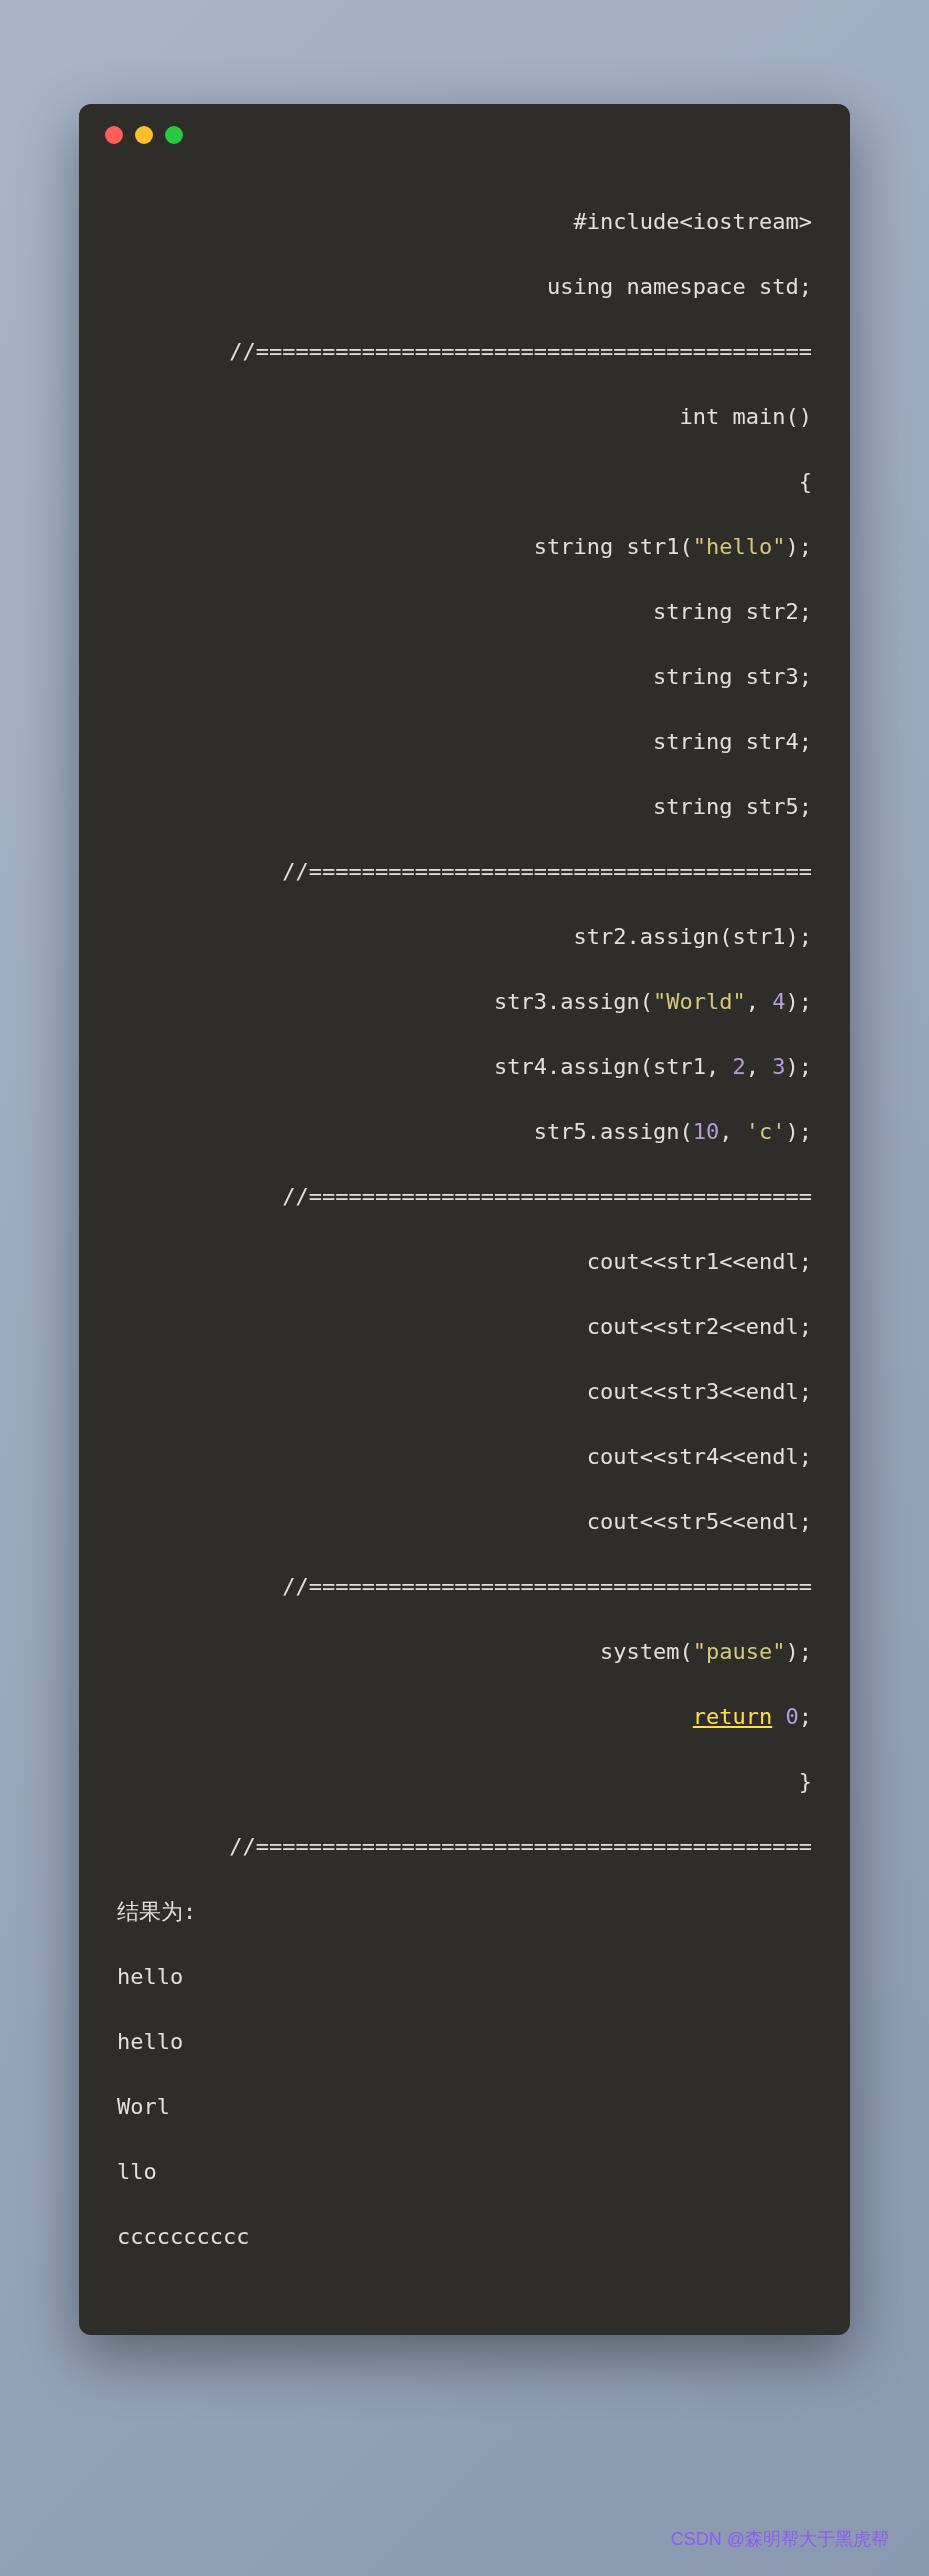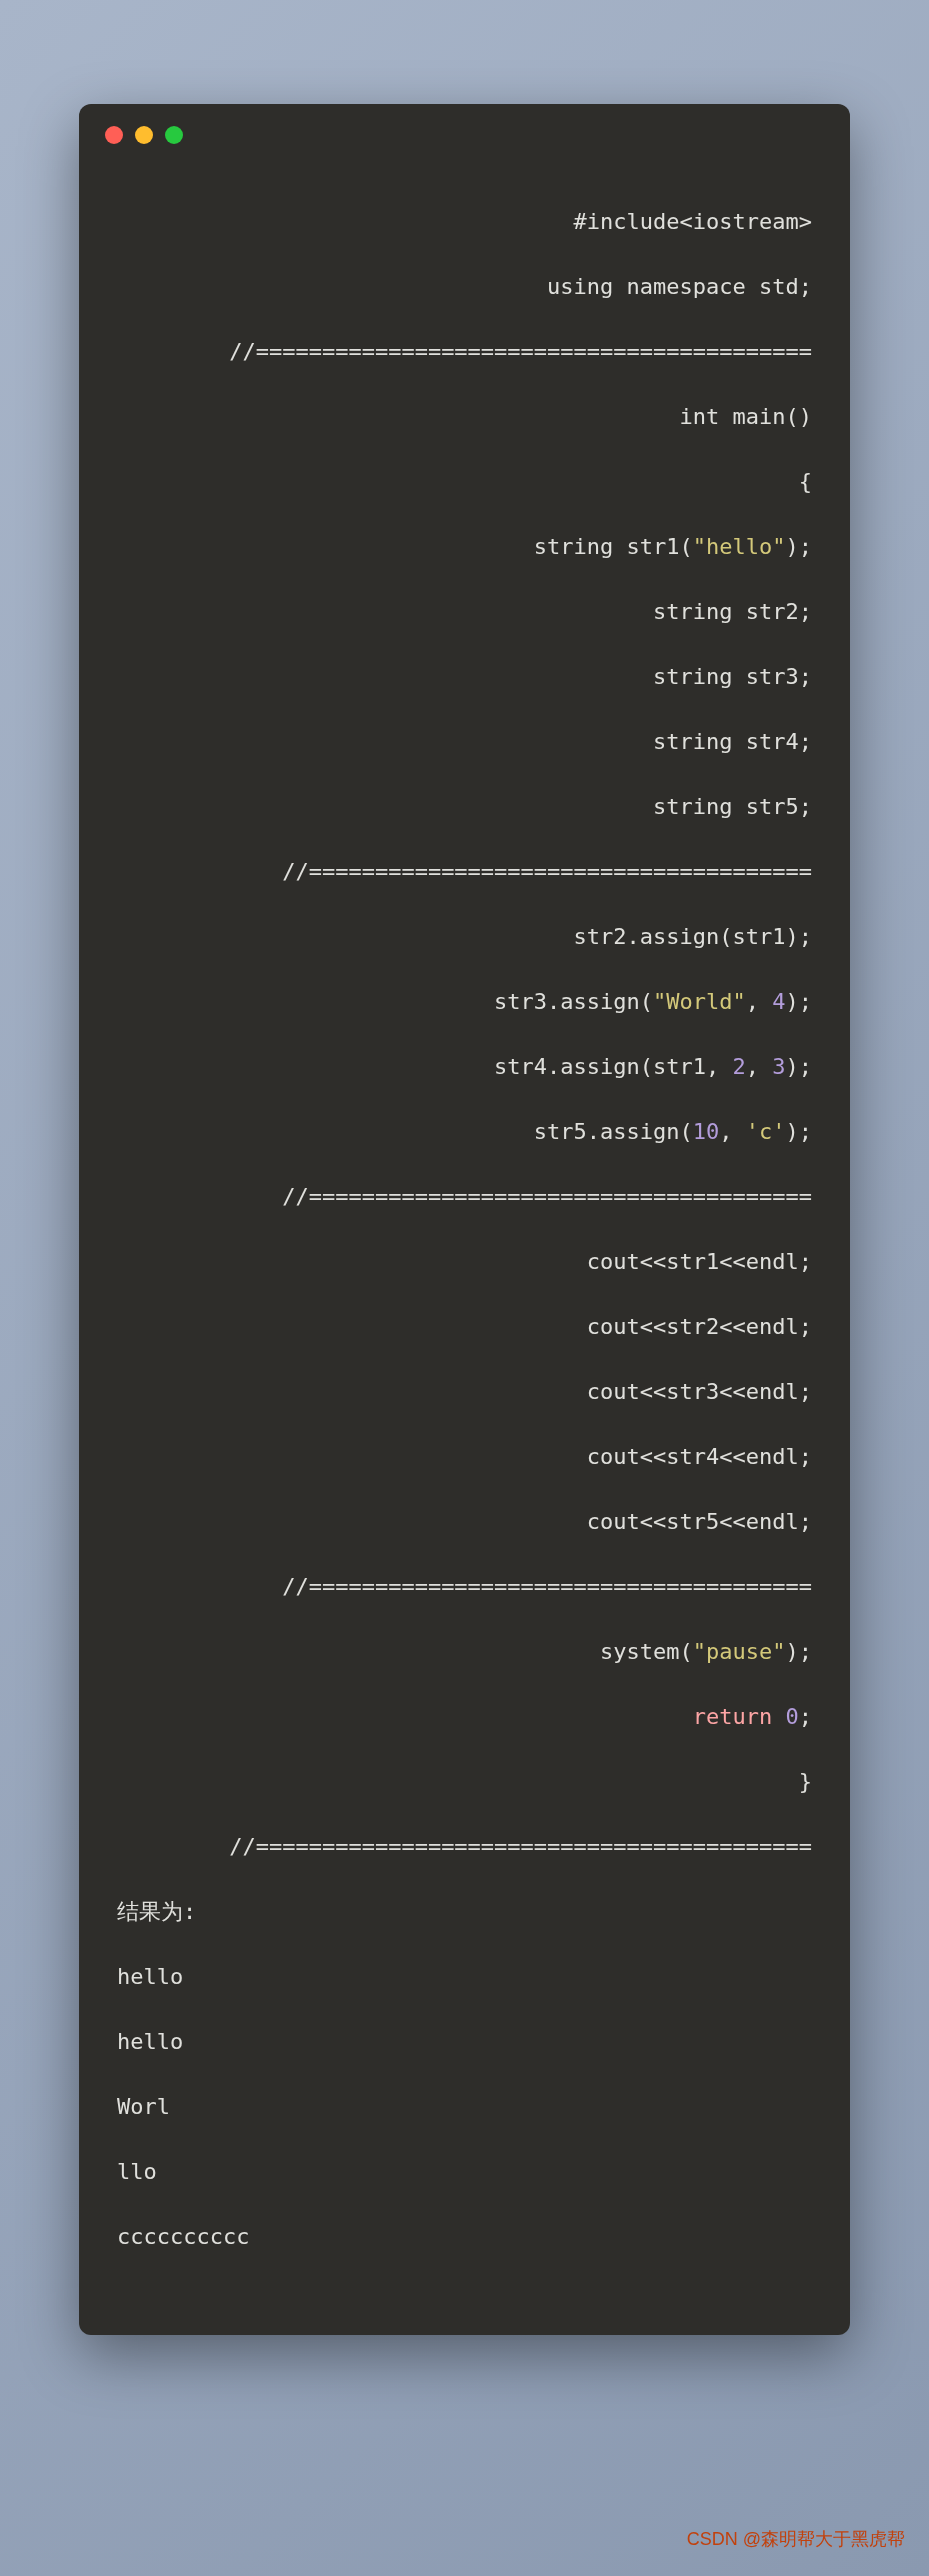--- a/index.html
+++ b/index.html
@@ -61,28 +61,28 @@
       text-align: right;
     }
     
     .line-small-gap {
       display: block;
       min-height: 33px;
       margin-bottom: 32px;
     }
     .string { color: #d4c97a; }
     .number { color: #b39ddb; }
-    .return-kw { color: #fca5a5; }
+    .return-kw { color: #fde047; text-decoration: underline; }
     .char-lit { color: #d4c97a; }
     
     .watermark {
       position: absolute;
       bottom: 25px;
-      right: 24px;
-      color: #c2410c;
+      right: 40px;
+      color: #8b5cf6;
       font-size: 18px;
       font-family: sans-serif;
     }
   </style>
 </head>
 <body>
 
 <div class="code-window">
   <div class="window-controls">
     <div class="dot red"></div>

